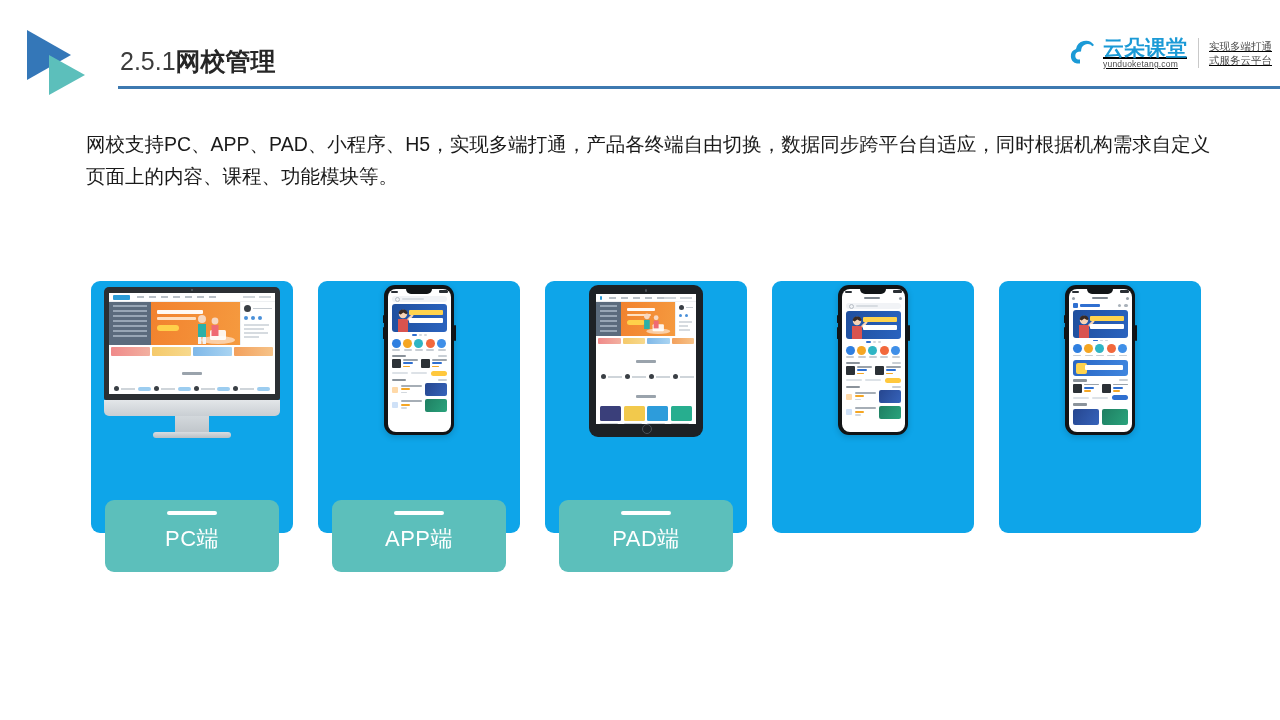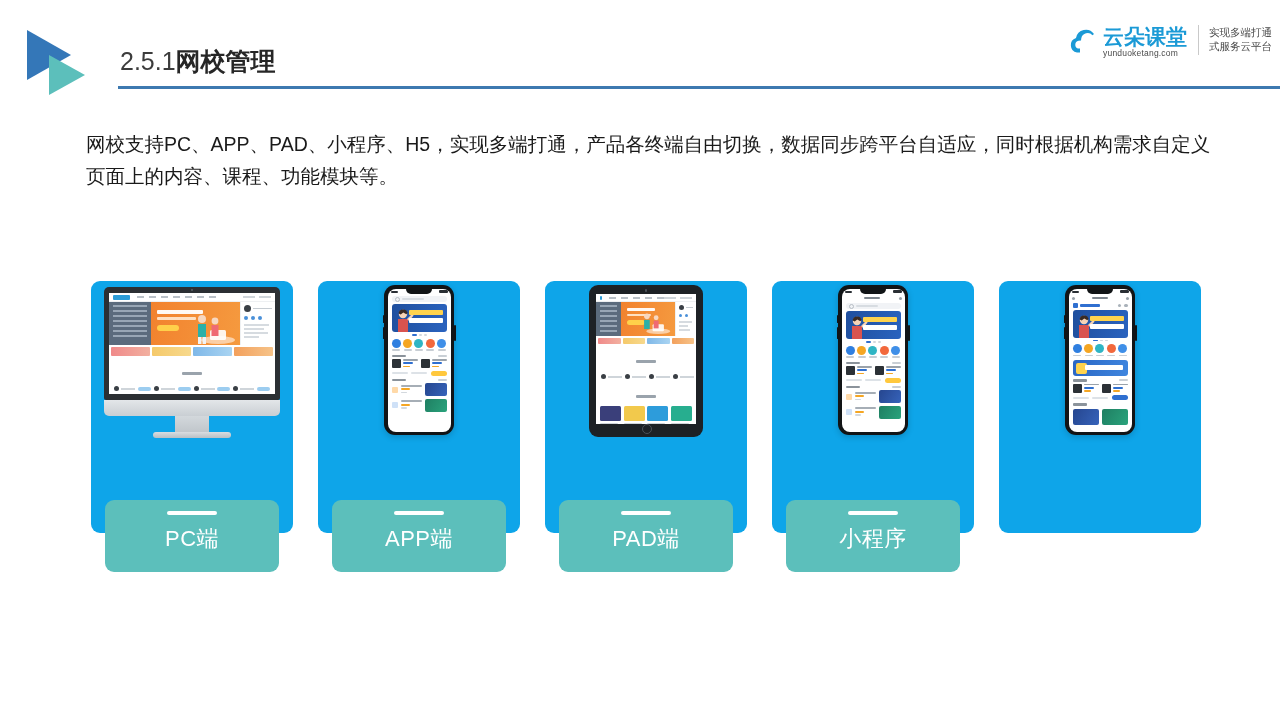--- a/index.html
+++ b/index.html
@@ -62,24 +62,25 @@
   #title-rule {
     position: absolute;
     left: 118px; top: 86px;
     width: 1162px; height: 3px;
     background: #3d79b0;
   }
 
   
   #brand {
     position: absolute;
-    right: 8px; top: 25px;
+    right: 8px; top: 32px;
     display: flex;
-    align-items: flex-start;
+    align-items: center;
     height: 42px;
+    text-decoration: underline;
   }
   #brand-cloud {
     position: relative;
     width: 34px; height: 34px;
     margin-right: 1px;
   }
   #brand-cloud svg { display: block; }
   #brand-words {
     display: flex;
     flex-direction: column;
@@ -872,24 +873,20 @@
                   <span class="th th-green"></span>
                 </div>
             </div>
           </div>
           <span class="phone-btn-r"></span>
           <span class="phone-btn-l1"></span>
           <span class="phone-btn-l2"></span>
         </div>
       </div>
     </div>
-    <div class="badge" style="left:14px;">
-      <span class="badge-bar"></span>
-      <span class="badge-label">小程序</span>
-    </div>
   </div>
 
   <div class="card" style="left:908px;">
     <div class="card-stage">
       <div class="phone">
         <div class="phone-body">
           <div class="phone-screen">
             <span class="phone-notch"></span>
             <div class="ph-status">
                 <span class="t"></span>

